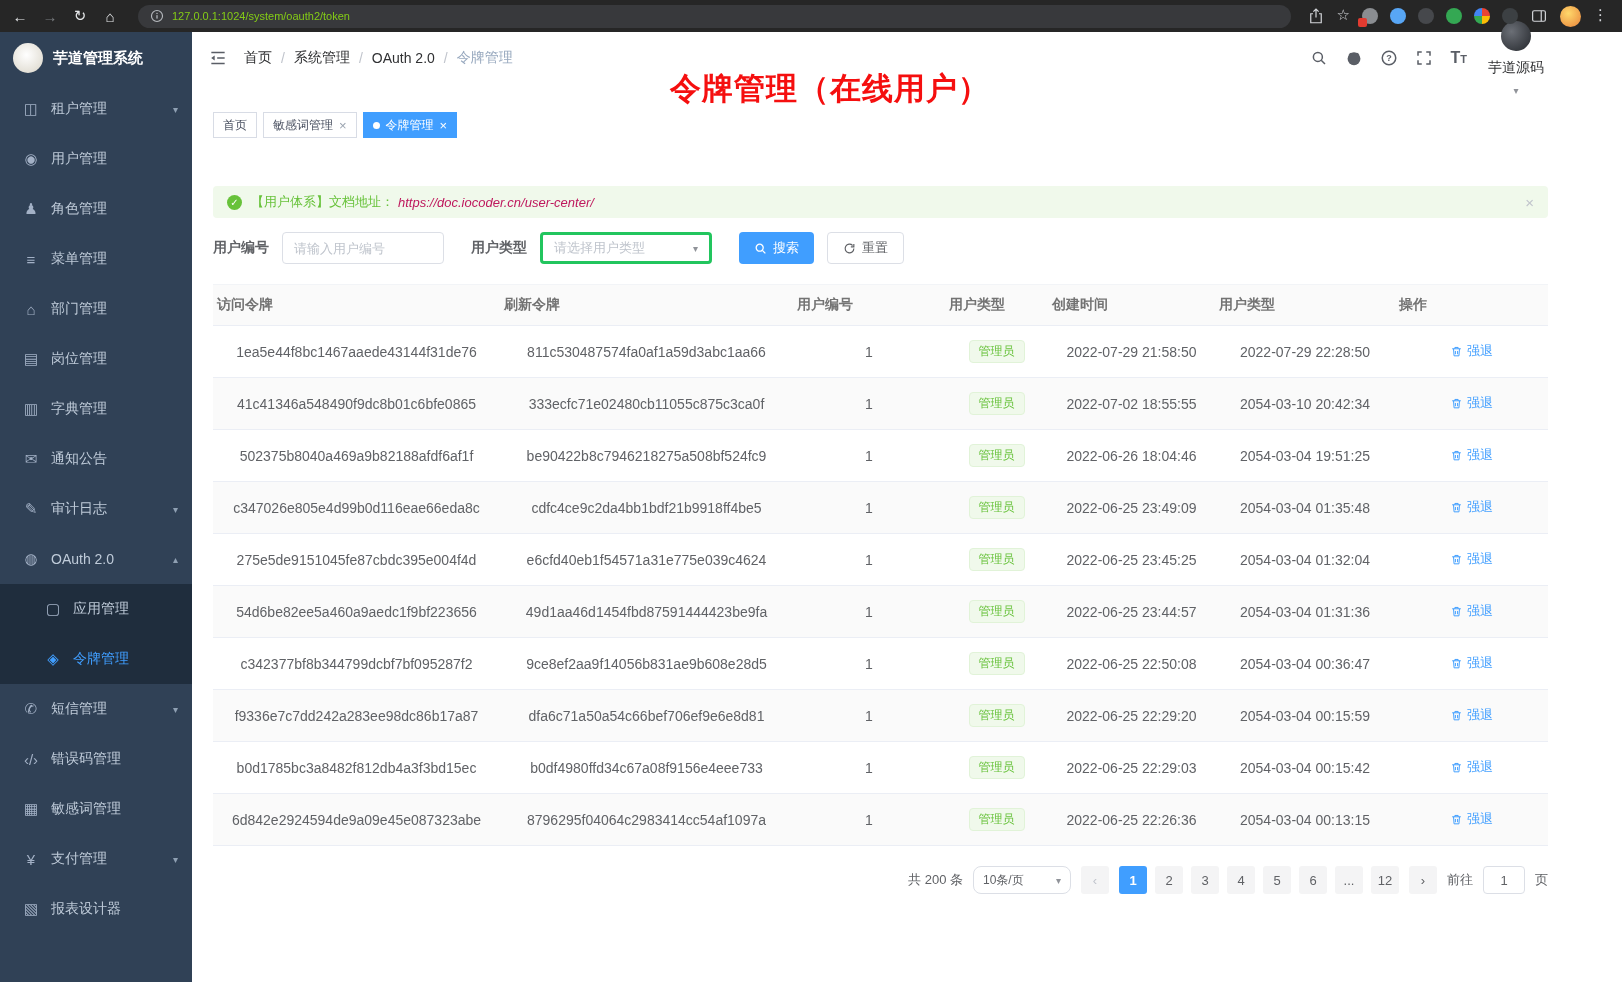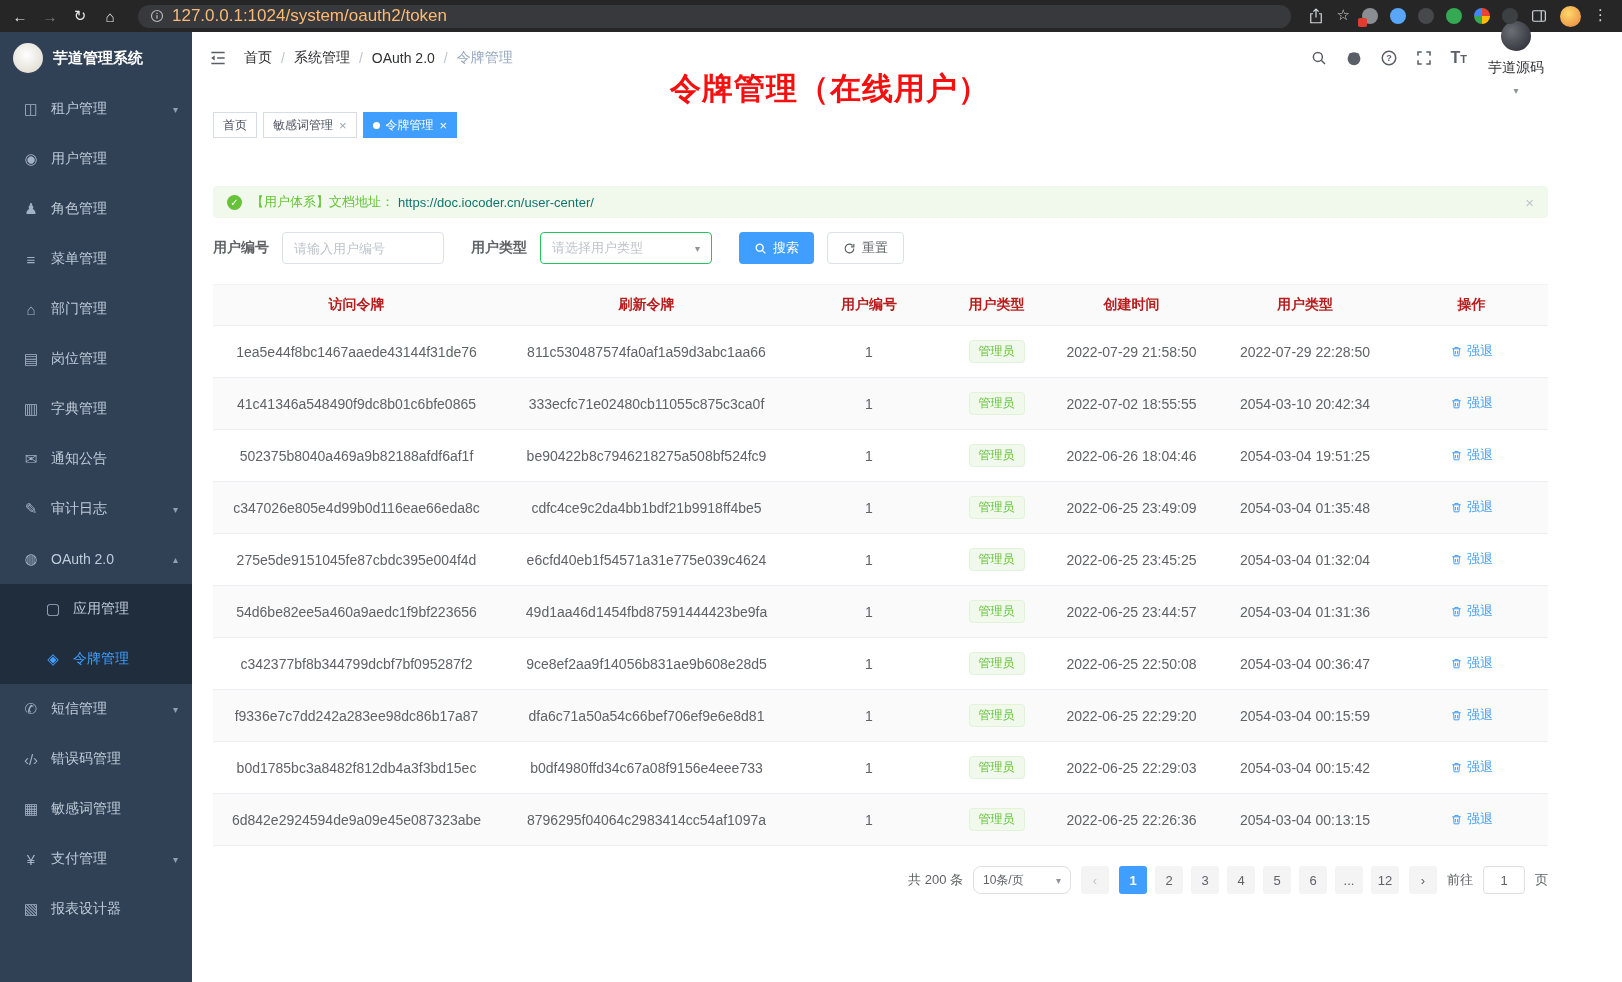--- a/index.html
+++ b/index.html
@@ -6,21 +6,21 @@
   html,body { width:1622px; height:982px; }
   body { font-family:"Liberation Sans","DejaVu Sans",sans-serif; background:#fff; overflow:hidden; }
   .screen { position:relative; width:1622px; height:982px; overflow:hidden; background:#fff; }
 
   
   .browser-bar { height:32px; background:#262626; display:flex; align-items:center; padding:0 8px; gap:6px; }
   .nav-ic { color:#e4e6e8; font-size:15px; width:24px; text-align:center; cursor:pointer; }
   .nav-ic.dim { color:#7a7d80; }
   .url-bar { flex:1; height:23px; margin:0 10px; background:#38393c; border-radius:12px; display:flex; align-items:center; padding:0 12px; gap:8px; cursor:text; }
   .info-ic { width:14px; height:14px; flex:0 0 auto; }
-  .url-text { color:#fdba74; font-size:17px; white-space:nowrap; }
+  .url-text { color:#84cc16; font-size:11px; white-space:nowrap; }
   .browser-actions { display:flex; align-items:center; gap:12px; padding-right:6px; }
   .b-ic { width:18px; height:18px; }
   .star,.kebab { font-size:15px; color:#d3d5d9; width:auto; line-height:1; }
   .ext { width:16px; height:16px; border-radius:50%; position:relative; display:inline-block; }
   .ext1 { background:#8a8d91; } .ext2 { background:#58a6f5; } .ext3 { background:#46484c; }
   .ext4 { background:#34a853; }
   .ext5 { background:conic-gradient(#ea4335 0 25%, #fbbc05 0 50%, #34a853 0 75%, #4285f4 0 100%); }
   .ext6 { background:#3c4043; }
   .ext-badge { position:absolute; left:-4px; bottom:-3px; width:9px; height:9px; background:#e33b30; border-radius:2px; }
   .profile-avatar { width:21px; height:21px; border-radius:50%; background:radial-gradient(circle at 40% 35%, #ffd86b, #e8833a); }
@@ -62,36 +62,36 @@
   .tab.active { background:#409eff; border-color:#409eff; color:#fff; }
   .tab.active .tab-close { color:#fff; }
   .tab-dot { width:7px; height:7px; border-radius:50%; background:#fff; }
 
   
   .content { padding:0 74px 0 21px; position:relative; }
 
   .alert { margin-top:20px; height:32px; background:#f0f9eb; border-radius:4px; display:flex; align-items:center; padding:0 14px; position:relative; font-size:13px; }
   .alert-check { width:15px; height:15px; border-radius:50%; background:#67c23a; color:#fff; font-size:10px; display:flex; align-items:center; justify-content:center; margin-right:9px; flex:0 0 auto; }
   .alert-msg { color:#67c23a; }
-  .alert-link { color:#0f766e; margin-left:4px; text-decoration:none; cursor:pointer; }
+  .alert-link { color:#be185d; margin-left:4px; text-decoration:none; cursor:pointer;font-style:italic; }
   .alert-close { position:absolute; right:14px; color:#c0c4cc; font-size:15px; cursor:pointer; }
 
   .filter-row { display:flex; align-items:center; margin-top:14px; font-size:14px; }
   .f-label { font-weight:700; color:#606266; margin-right:13px; white-space:nowrap; }
   .f-label.g2 { margin-left:27px; }
   .f-input { width:162px; height:32px; border:1px solid #dcdfe6; border-radius:4px; padding:0 11px; font-size:13px; color:#14532d; outline:none; font-family:inherit; }
   .f-input::placeholder { color:#bfc4cc; }
-  .f-select { width:172px; height:32px; border:1px solid #22c55e; border-radius:4px; display:flex; align-items:center; justify-content:space-between; padding:0 11px; font-size:13px; cursor:pointer; background:#fff; }
+  .f-select { width:172px; height:32px; border:3px solid #22c55e; border-radius:4px; display:flex; align-items:center; justify-content:space-between; padding:0 11px; font-size:13px; cursor:pointer; background:#fff; }
   .f-select .ph { color:#bfc4cc; }
   .btn-search { height:32px; background:#409eff; color:#fff; border:none; border-radius:4px; padding:0 15px; font-size:13px; display:inline-flex; align-items:center; gap:6px; margin-left:27px; cursor:pointer; font-family:inherit; }
   .btn-reset { height:32px; background:#fff; color:#606266; border:1px solid #dcdfe6; border-radius:4px; padding:0 15px; font-size:13px; display:inline-flex; align-items:center; gap:6px; margin-left:13px; cursor:pointer; font-family:inherit; }
   .btn-search svg, .btn-reset svg { width:13px; height:13px; }
 
   .data-table { width:100%; margin-top:20px; border-collapse:collapse; table-layout:fixed; font-size:14px; }
-  .data-table th { padding:11px 4px; background:#fafafa; color:#b91c1c; font-weight:700; text-align:center; border-bottom:1px solid #ebeef5; border-top:1px solid #f2f4f7; white-space:nowrap; }
+  .data-table th { padding:11px 4px; background:#fafafa; color:#737373; font-weight:700; text-align:left; border-bottom:1px solid #ebeef5; border-top:1px solid #f2f4f7; white-space:nowrap; }
   .data-table td { padding:14px 4px; text-align:center; color:#606266; border-bottom:1px solid #ebeef5; overflow:hidden; white-space:nowrap; text-overflow:ellipsis; }
   .data-table tbody tr:nth-child(even) td { background:#fafafa; }
   .badge { display:inline-block; background:#f0f9eb; border:1px solid #e1f3d8; color:#67c23a; border-radius:4px; padding:2px 9px; font-size:12px; line-height:17px; }
   .kick { color:#409eff; font-size:13px; display:inline-flex; align-items:center; gap:4px; cursor:pointer; text-decoration:none; }
   .kick .trash { width:13px; height:13px; }
 
   .pagination { display:flex; align-items:center; justify-content:flex-end; gap:10px; margin-top:20px; font-size:13px; color:#606266; }
   .size-select { width:98px; height:28px; border:1px solid #dcdfe6; border-radius:8px; display:flex; align-items:center; justify-content:space-between; padding:0 9px; font-size:12px; color:#606266; cursor:pointer; background:#fff; }
   .page-list { display:inline-flex; gap:8px; }
   .page-btn { min-width:28px; height:28px; border:none; border-radius:3px; background:#f4f4f5; color:#606266; font-size:13px; cursor:pointer; font-family:inherit; }

